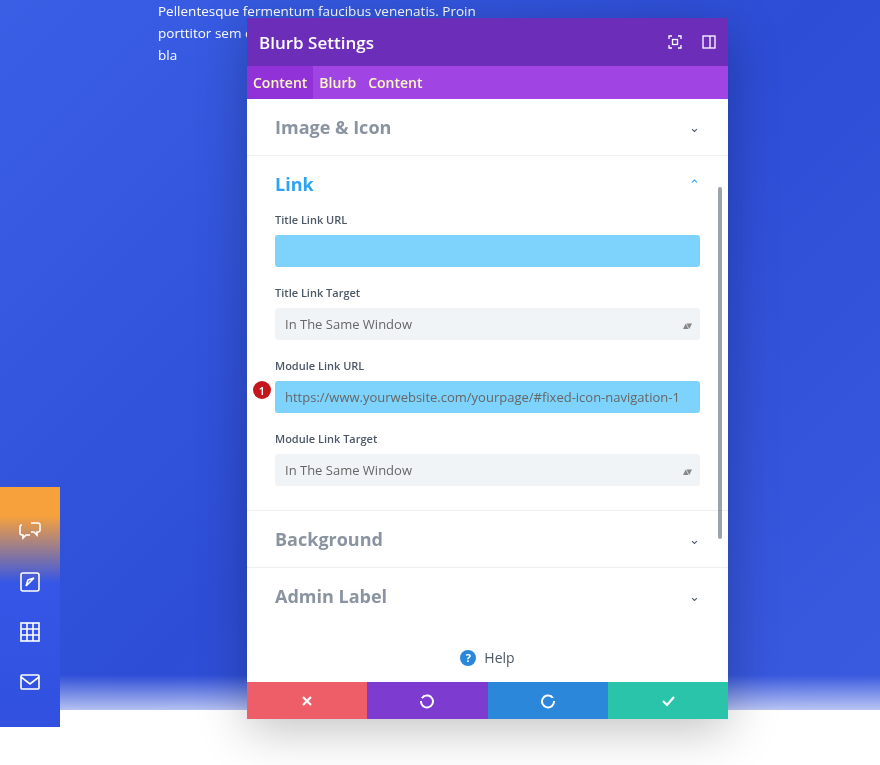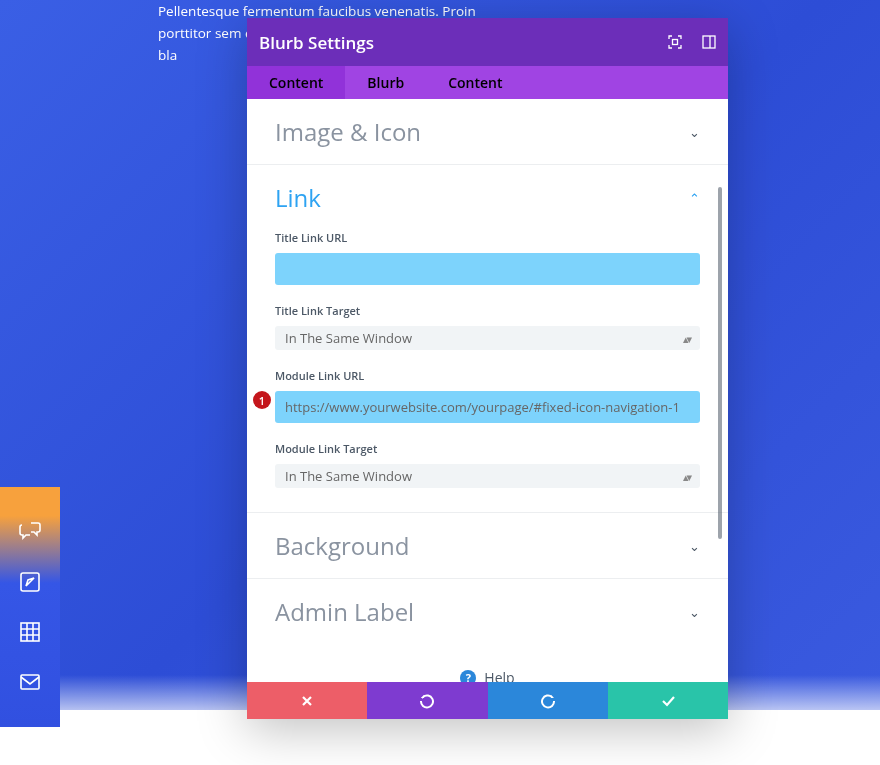--- a/index.html
+++ b/index.html
@@ -51,57 +51,57 @@
     padding: 0 12px;
   }
   .modal-title { color: #fff; font-weight: 600; font-size: 17px; }
   .modal-header-actions { display: flex; gap: 20px; }
   .modal-header-actions .hbtn { cursor:pointer; display:flex; align-items:center; }
 
   .modal-tabs {
     background: #a044e3; height: 33px; display: flex;
   }
   .tab {
-    padding: 0 22px; display:flex; align-items:center;
-    color: #000000; font-size: 14px; font-weight: 600;
+    padding: 0 6px; display:flex; align-items:center;
+    color: #fef9c3; font-size: 14px; font-weight: 600;
     cursor: pointer;
   }
   .tab.active { background: #9132d9; }
 
   .modal-body {
     background: #fff; position: relative;
     max-height: 583px; overflow: hidden;
   }
   .scroll-indicator {
     position: absolute; right: 6px; top: 88px; width: 4px; height: 352px;
     background: #4c5866; border-radius: 3px; opacity: .55;
   }
 
   .section {
     border-bottom: 1px solid #eceef0;
   }
   .section-head {
     display: flex; justify-content: space-between; align-items: center;
     padding: 16px 28px; cursor: pointer;
   }
-  .section-title { color: #8a93a0; font-size: 24px; font-weight: 400; }
+  .section-title { color: #8a93a0; font-size: 18px; font-weight: 700; }
   .section.open .section-title { color: #2ea3f2; }
   .chev { color: #4c5866; font-size: 13px; }
   .section.open .chev { color: #2ea3f2; }
 
   .section-content { padding: 0 28px 18px; }
   .field { margin-bottom: 18px; }
   .field-label { color: #4c5866; font-size: 11px; font-weight: 600; margin-bottom: 8px; }
   .input {
     width: 100%; background: #7dd3fc; border: none; border-radius: 3px;
     height: 32px; padding: 0 10px; font-size: 13px; color: #666;
   }
   .select {
     width: 100%; background: #f1f4f6; border: none; border-radius: 3px;
-    height: 24px; padding: 0 10px; font-size: 13px; color: #666;
+    height: 32px; padding: 0 10px; font-size: 13px; color: #666;
     display: flex; align-items: center; justify-content: space-between;
     cursor: pointer;
   }
   .select-caret { color: #888; font-size: 11px; letter-spacing:-2px; }
 
   .annot {
     position: absolute; left: -22px; top: 0;
     width: 18px; height: 18px; border-radius: 50%;
     background: #c4161c; color: #fff; font-size: 11px;
     display:flex; align-items:center; justify-content:center;

